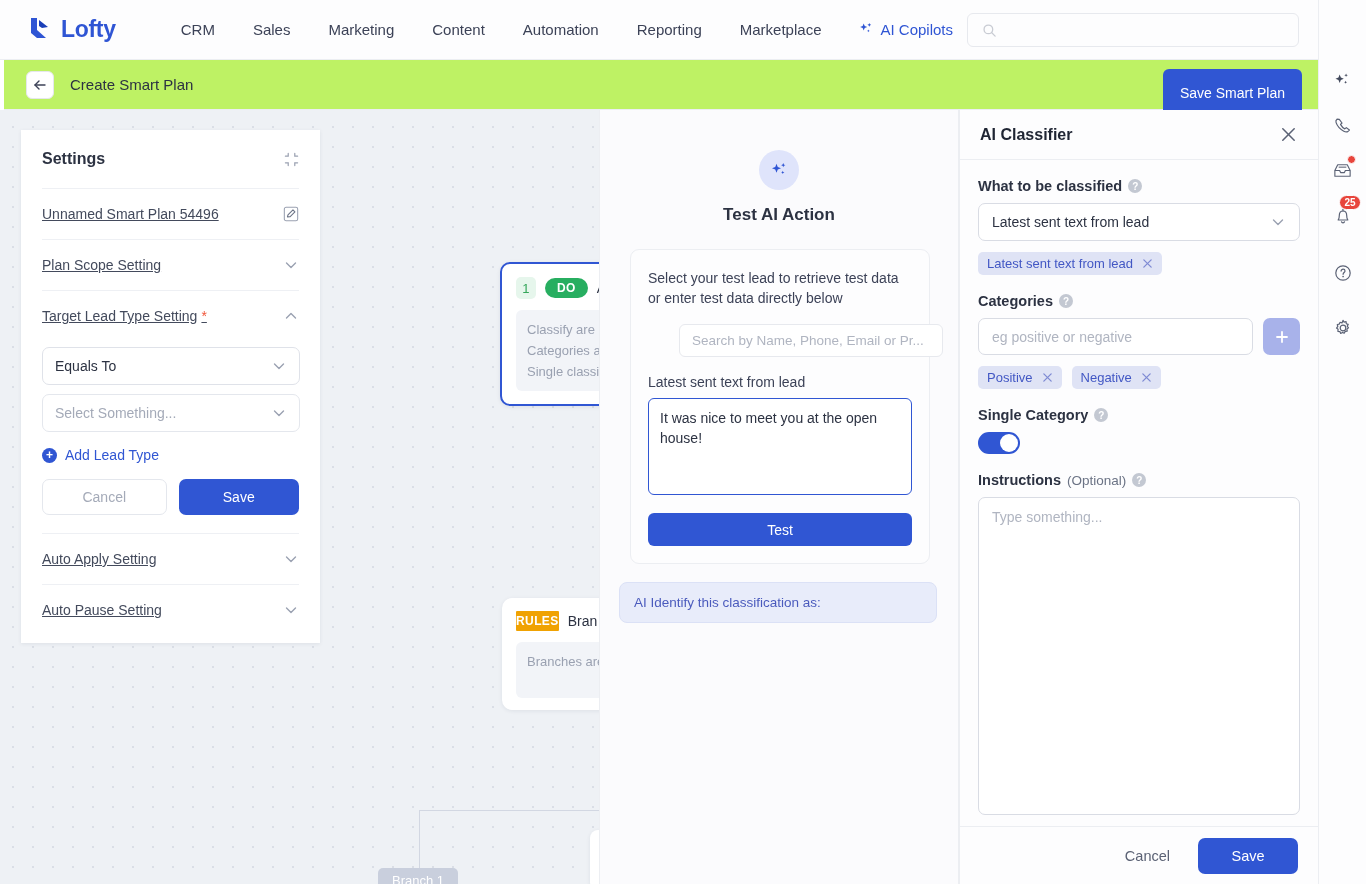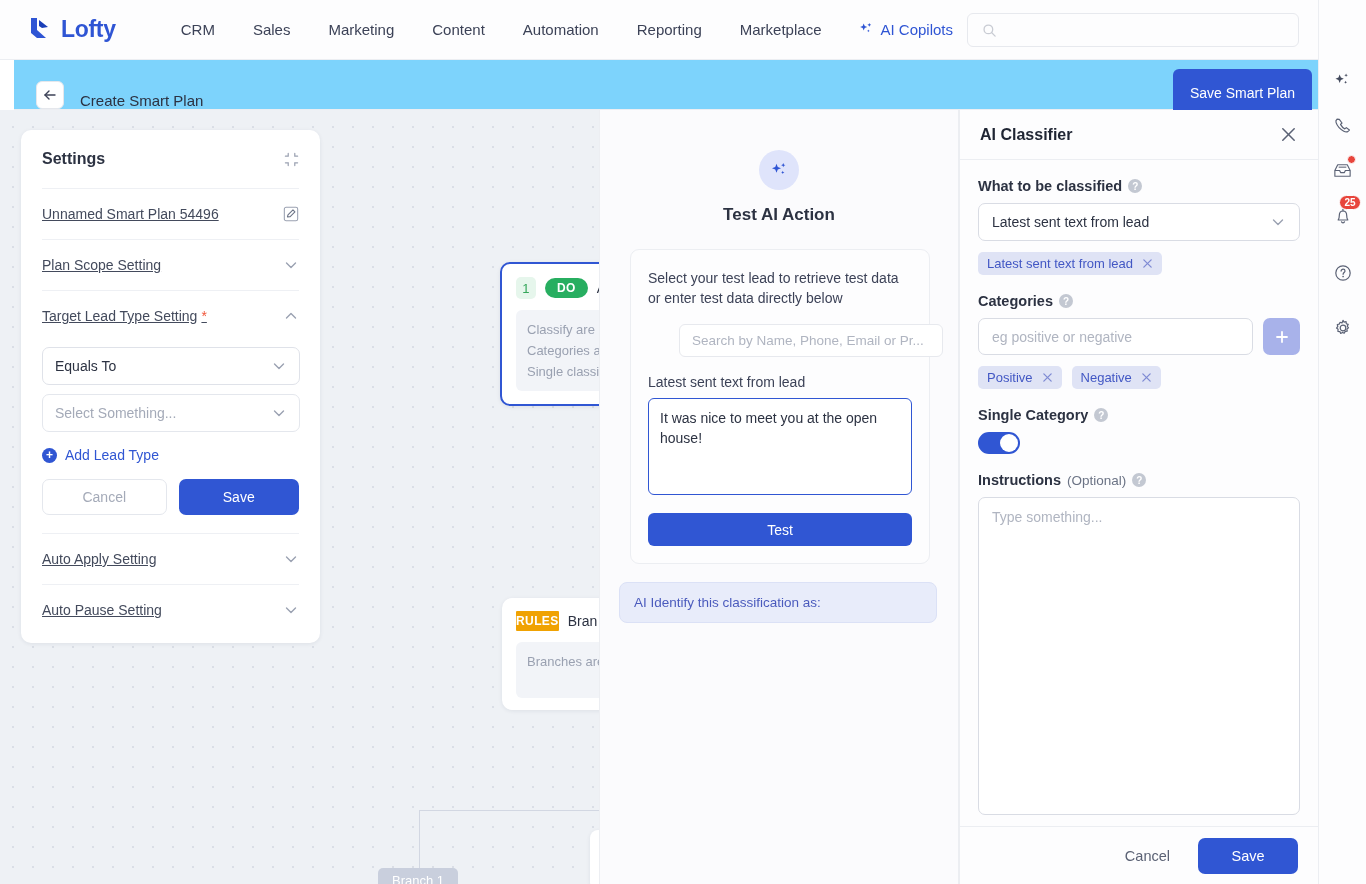--- a/index.html
+++ b/index.html
@@ -47,25 +47,25 @@
   .avatar {
     position: absolute; left: 1327px; top: 13px;
     width: 34px; height: 34px; border-radius: 50%;
     background: #d3d6dd; overflow: hidden;
   }
   .avatar .head { position:absolute; left:11px; top:7px; width:12px;height:12px;border-radius:50%;background:#b7bcc6;}
   .avatar .body { position:absolute; left:5px; top:21px; width:24px;height:16px;border-radius:12px 12px 0 0;background:#b7bcc6;}
 
   
   .subheader {
-    position: absolute; top: 60px; left: 14px;
+    position: absolute; top: 60px; left: 4px;
     width: 1318px; height: 50px;
-    background: #7dd3fc;
+    background: #bef264;
     border-bottom: 1px solid #eceef2;
-    display: flex; align-items: flex-end;
+    display: flex; align-items: center;
   }
   .back-btn {
     margin-left: 22px; width: 28px; height: 28px;
     border: 1px solid #e5e7ec; border-radius: 6px;
     background: #fff; display: flex; align-items: center; justify-content: center;
     cursor: pointer; color: #3c4257;
   }
   .page-title { margin-left: 16px; font-size: 15px; color: #2c3242; }
   .save-plan-btn {
     position: absolute; right: 20px; top: 9px;
@@ -83,21 +83,21 @@
     background-image: radial-gradient(#dadee6 1.2px, transparent 1.2px);
     background-size: 20px 20px;
     background-position: 3px 7px;
     overflow: hidden;
   }
 
   
   .settings-panel {
     position: absolute; left: 21px; top: 20px;
     width: 299px;
-    background: #fff; border-radius: 10px;
+    background: #fff; border-radius: 0;
     box-shadow: 0 1px 4px rgba(30,40,70,.08);
     padding: 0 21px;
   }
   .sp-head {
     height: 58px; display: flex; align-items: center; justify-content: space-between;
   }
   .sp-title { font-size: 16px; font-weight: bold; color: #2c3242; }
   .sp-row {
     border-top: 1px solid #eef0f4;
     min-height: 51px; display: flex; align-items: center; justify-content: space-between;

